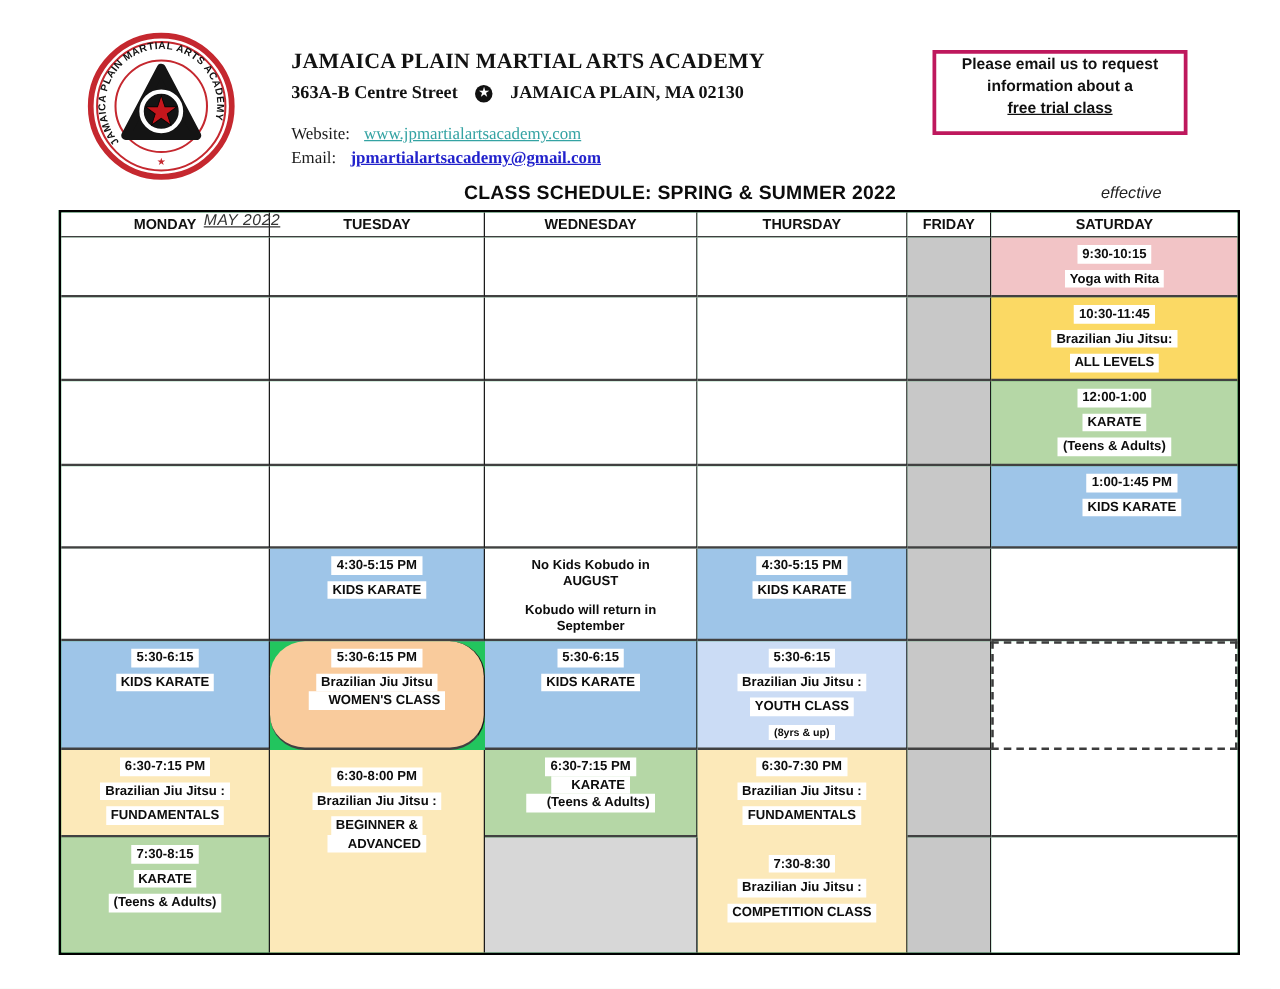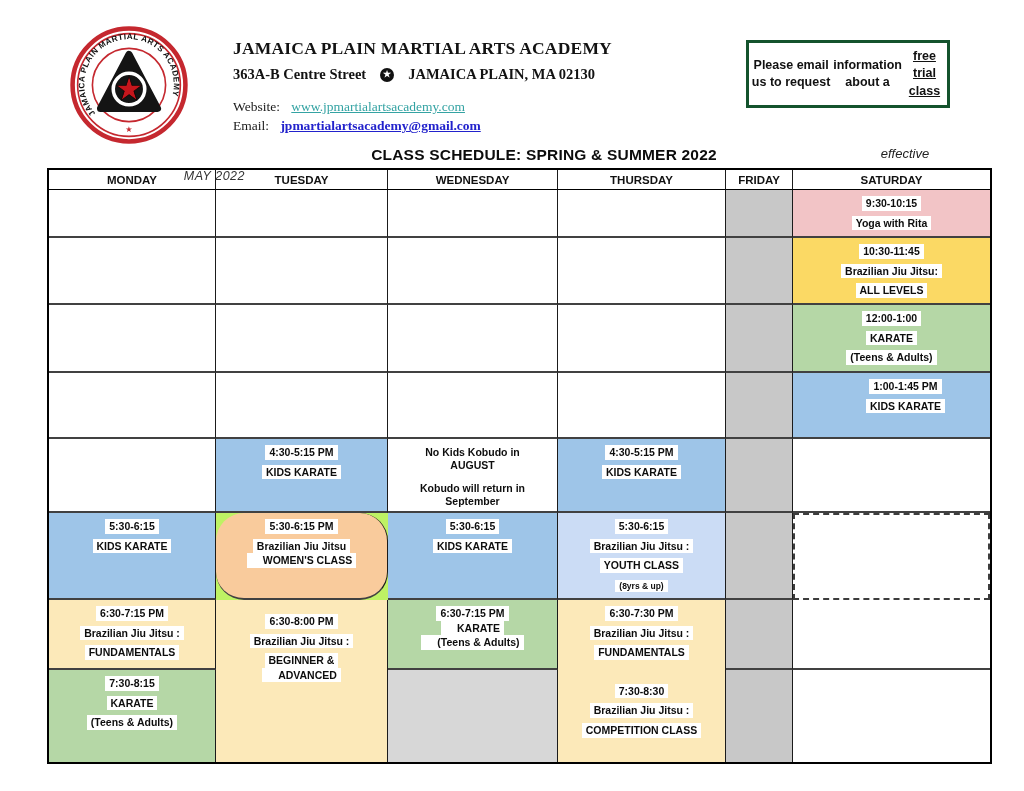--- a/index.html
+++ b/index.html
@@ -12,35 +12,35 @@
   .academy-name{font-size:17.5px;font-weight:bold;letter-spacing:0.2px;color:#121212;}
   .addr-line{margin-top:7px;font-size:14.5px;font-weight:bold;color:#121212;display:flex;align-items:center;}
   .star-badge{display:inline-flex;align-items:center;justify-content:center;width:14px;height:14px;
               background:#111;border-radius:50%;color:#fff;font-size:9px;line-height:1;margin:0 14px;}
   .site-line{margin-top:16px;font-size:13.5px;color:#1a1a1a;}
   .site-line .lbl{margin-right:8px;}
   a.web-link{color:#34A3A3;text-decoration:underline;}
   a.mail-link{color:#2222CC;font-weight:bold;text-decoration:underline;}
   .email-line{margin-top:3px;}
 
-  #trial-box{position:absolute;left:746px;top:40px;width:198px;height:62px;border:3px solid #14532d;
-             display:flex;flex-direction:row;align-items:center;justify-content:flex-end;
+  #trial-box{position:absolute;left:746px;top:40px;width:198px;height:62px;border:3px solid #be185d;
+             display:flex;flex-direction:column;align-items:center;justify-content:flex-start;
              font-size:12.5px;font-weight:bold;line-height:1.4;text-align:center;color:#111;}
   #trial-box .u{text-decoration:underline;}
 
   
   #sched-title{position:absolute;left:104px;top:146px;width:880px;text-align:center;
                font-size:15.5px;font-weight:bold;letter-spacing:0.2px;color:#0c0c0c;}
   #effective{position:absolute;left:860px;top:146px;width:90px;text-align:center;
              font-style:italic;font-size:13px;color:#222;}
-  #effective-date{position:absolute;left:163px;top:169px;width:82px;text-align:right;z-index:6;
-                  font-style:italic;font-size:12.5px;color:#333;letter-spacing:0.5px;}
+  #effective-date{position:absolute;left:163px;top:169px;width:82px;text-align:left;z-index:6;
+                  font-style:italic;font-size:12.5px;color:#333;letter-spacing:0.5px;text-decoration:underline;}
 
   
-  #grid{position:absolute;left:47px;top:168px;display:grid;background:#bef264;
+  #grid{position:absolute;left:47px;top:168px;display:grid;background:#22c55e;
         grid-template-columns:167px 172px 170px 168px 67px 197px;
         grid-template-rows:20px 48px 67px 68px 66px 74px 87px 70px 92px;
         border:2px solid #000;box-sizing:content-box;}
   .cell{border-right:1px solid #1b1b1b;border-bottom:2px solid #414141;box-sizing:border-box;
         display:flex;flex-direction:column;align-items:center;justify-content:flex-start;
         padding-top:5px;overflow:hidden;}
   .cell.last-col{border-right:none;}
   .cell.last-row{border-bottom:none;}
   .day-head{padding:0;display:flex;align-items:center;justify-content:center;
             font-size:11.5px;font-weight:bold;background:#fff;border-bottom:1.5px solid #000;}

